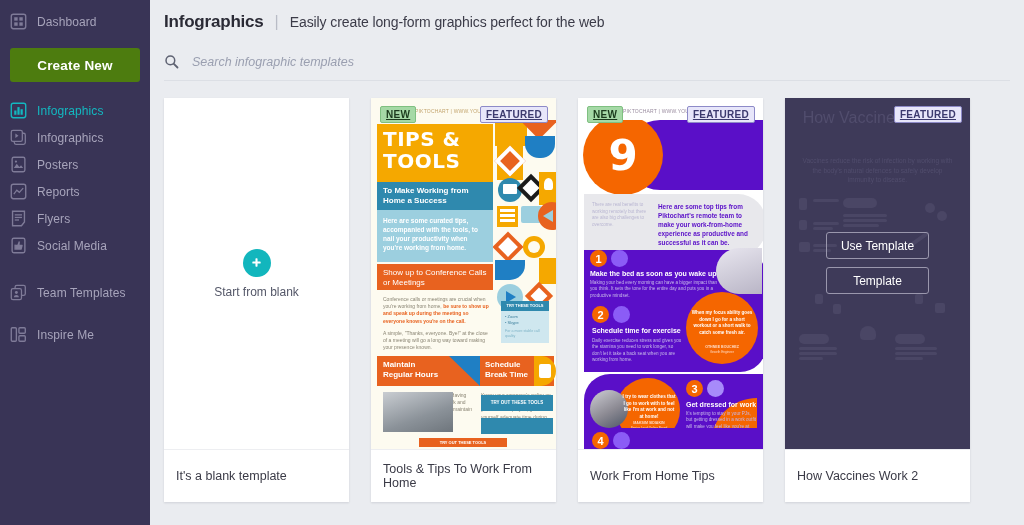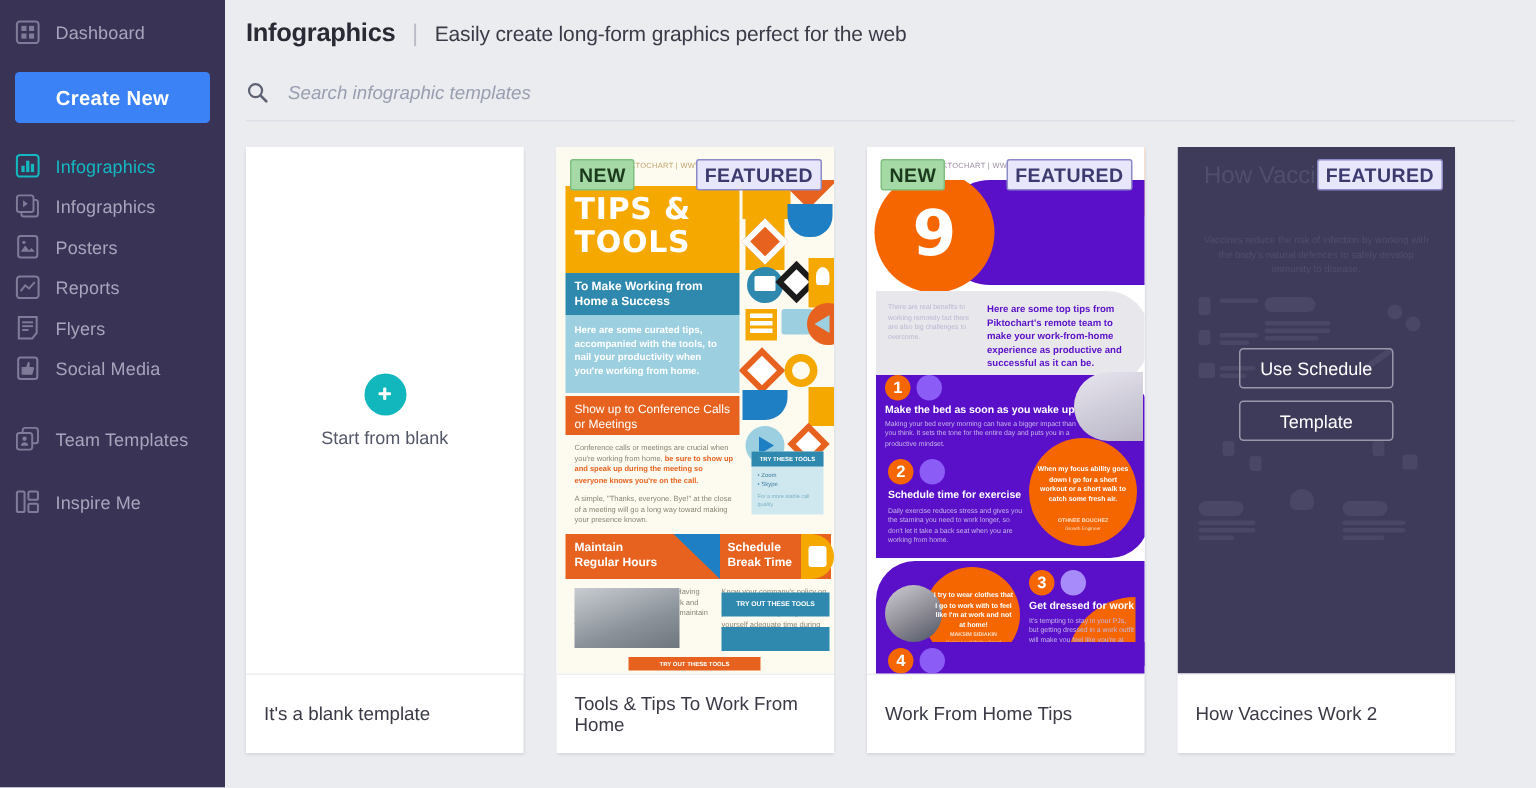--- a/index.html
+++ b/index.html
@@ -32,21 +32,21 @@
     color: #a7a4bb;
     letter-spacing: .1px;
     white-space: nowrap;
   }
   .nav-item.active .label { color: #13b8c0; }
   .ico { width: 17px; height: 17px; flex: 0 0 17px; display:block; }
   .ico svg { display:block; }
   .create-btn {
     margin: 13px 10px 15px 10px;
     height: 34px;
-    background: #3b82f6;
+    background: #4d7c0f;
     border-radius: 3px;
     display: flex; align-items: center; justify-content: center;
     color: #ffffff;
     font-size: 13.5px;
     font-weight: bold;
     letter-spacing: .2px;
     cursor: pointer;
   }
   .nav-gap-lg { height: 20px; }
   .nav-gap-md { height: 15px; }
@@ -126,23 +126,23 @@
     background: #12b6bd;
     display: flex; align-items: center; justify-content: center;
     color: #fff; font-size: 19px; line-height: 0;
     font-weight: bold;
   }
   .blank-label { font-size: 12px; color: #545768; }
 
   
   .badge-new, .badge-featured {
     position: absolute; top: 8px;
-    font-size: 13px; font-weight: bold;
+    font-size: 10px; font-weight: bold;
     padding: 2px 5px; border-radius: 2px;
-    z-index: 7; letter-spacing: .3px;
+    z-index: 7; letter-spacing: .3px; text-decoration: underline;
   }
   .badge-new { left: 9px; background: #a5d9a6; color: #1b3a1c; border:1px solid #7fc081;}
   .badge-featured { right: 8px; background: #e7e6fa; color: #3c3a6e; border:1px solid #8d8ac8;}
 
   .wm { position:absolute; top:10px; left:44px; font-size:5px; color:#c3a56f; letter-spacing:.2px; z-index:6;}
   .wm2 { position:absolute; top:10px; left:45px; font-size:5px; color:#9b8da0; letter-spacing:.2px; z-index:6;}
 
   
   .t2 { position:absolute; inset:0; background:#fdfbf0; }
   .t2 .hdr-band { position:absolute; left:6px; top:26px; width:116px; height:58px; background:#f5a800;}
@@ -524,21 +524,21 @@
             <div class="blk" style="left:75px;top:228px;width:16px;height:14px;border-radius:8px 8px 4px 4px"></div>
             <div class="blk" style="left:140px;top:105px;width:10px;height:10px;border-radius:50%"></div>
             <div class="blk" style="left:152px;top:113px;width:10px;height:10px;border-radius:50%"></div>
             <div class="blk" style="left:120px;top:140px;width:26px;height:4px;transform:rotate(-35deg)"></div>
             <div class="blk" style="left:30px;top:196px;width:8px;height:10px"></div>
             <div class="blk" style="left:48px;top:206px;width:8px;height:10px"></div>
             <div class="blk" style="left:130px;top:196px;width:8px;height:10px"></div>
             <div class="blk" style="left:150px;top:205px;width:10px;height:10px"></div>
           </div>
           <div class="hover-actions">
-            <button class="hover-btn">Use Schedule</button>
+            <button class="hover-btn">Use Template</button>
             <button class="hover-btn">Template</button>
           </div>
           <div class="badge-featured">FEATURED</div>
         </div>
         <div class="card-foot">How Vaccines Work 2</div>
       </div>
 
     </div>
   </main>
 </div>

